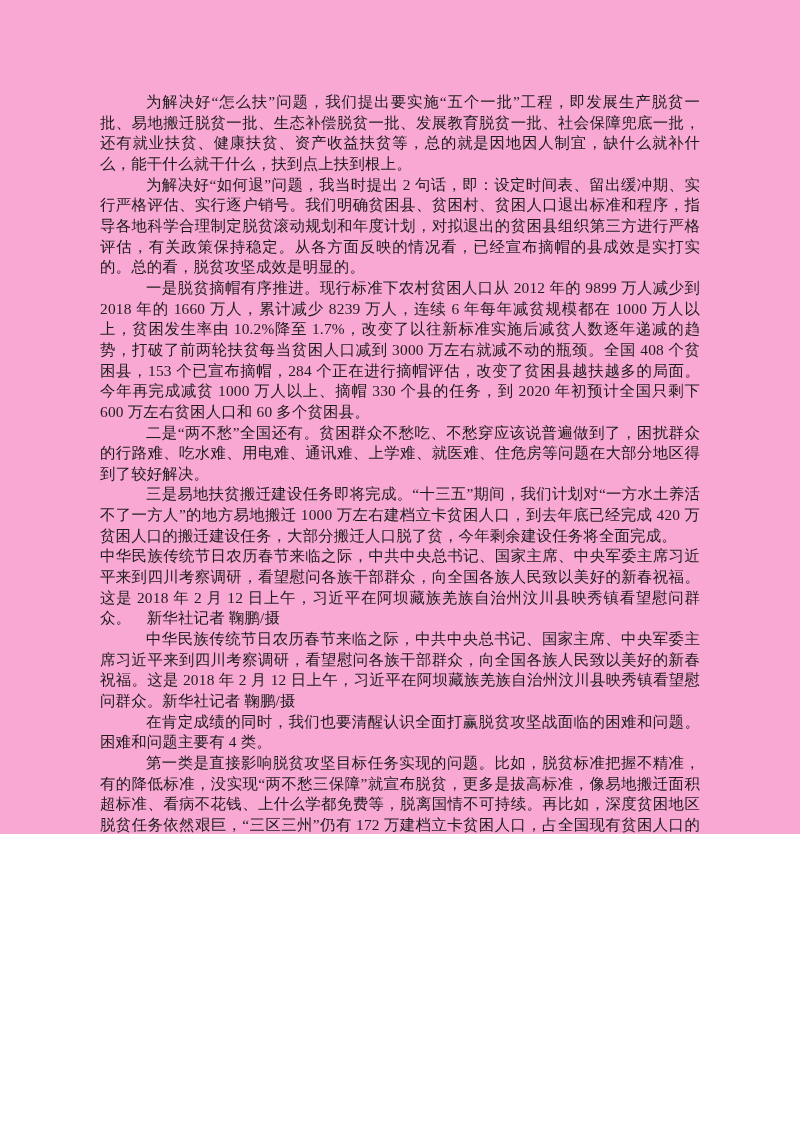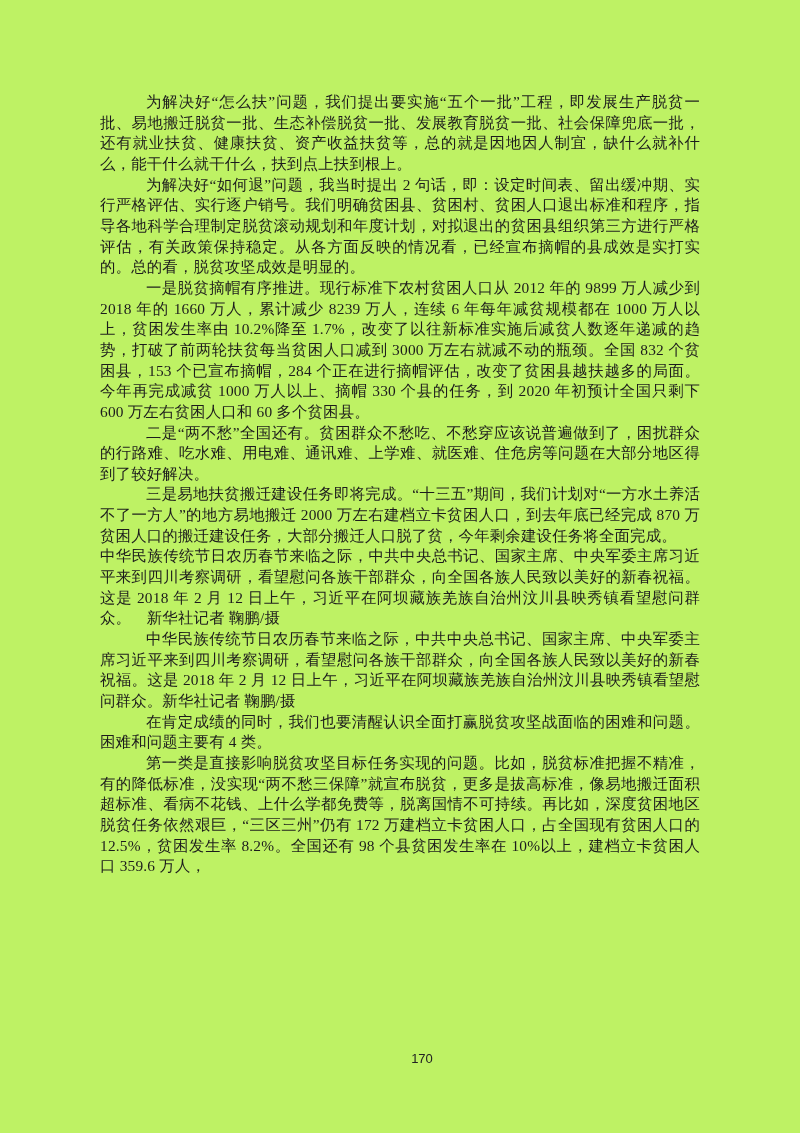--- a/index.html
+++ b/index.html
@@ -3,22 +3,22 @@
 <meta charset="utf-8">
 <style>
   html, body {
     margin: 0;
     padding: 0;
     background: #ffffff;
   }
   .page {
     position: relative;
     width: 800px;
-    height: 1133px;
-    background: #bef264;
+    height: 834px;
+    background: #f9a8d4;
     overflow: hidden;
     font-family: "Liberation Serif", "DejaVu Serif", serif;
     color: #1c1c1c;
   }
   .text-block {
     position: absolute;
     left: 100px;
     top: 92px;
     width: 600px;
     font-size: 15.4px;
@@ -45,22 +45,22 @@
     padding-left: 22px;
   }
 </style>
 </head>
 <body>
 
 <main class="page">
   <section class="text-block">
     <p class="indent">为解决好“怎么扶”问题，我们提出要实施“五个一批”工程，即发展生产脱贫一批、易地搬迁脱贫一批、生态补偿脱贫一批、发展教育脱贫一批、社会保障兜底一批，还有就业扶贫、健康扶贫、资产收益扶贫等，总的就是因地因人制宜，缺什么就补什么，能干什么就干什么，扶到点上扶到根上。</p>
     <p class="indent">为解决好“如何退”问题，我当时提出 2 句话，即：设定时间表、留出缓冲期、实行严格评估、实行逐户销号。我们明确贫困县、贫困村、贫困人口退出标准和程序，指导各地科学合理制定脱贫滚动规划和年度计划，对拟退出的贫困县组织第三方进行严格评估，有关政策保持稳定。从各方面反映的情况看，已经宣布摘帽的县成效是实打实的。总的看，脱贫攻坚成效是明显的。</p>
-    <p class="indent">一是脱贫摘帽有序推进。现行标准下农村贫困人口从 2012 年的 9899 万人减少到 2018 年的 1660 万人，累计减少 8239 万人，连续 6 年每年减贫规模都在 1000 万人以上，贫困发生率由 10.2%降至 1.7%，改变了以往新标准实施后减贫人数逐年递减的趋势，打破了前两轮扶贫每当贫困人口减到 3000 万左右就减不动的瓶颈。全国 832 个贫困县，153 个已宣布摘帽，284 个正在进行摘帽评估，改变了贫困县越扶越多的局面。今年再完成减贫 1000 万人以上、摘帽 330 个县的任务，到 2020 年初预计全国只剩下 600 万左右贫困人口和 60 多个贫困县。</p>
+    <p class="indent">一是脱贫摘帽有序推进。现行标准下农村贫困人口从 2012 年的 9899 万人减少到 2018 年的 1660 万人，累计减少 8239 万人，连续 6 年每年减贫规模都在 1000 万人以上，贫困发生率由 10.2%降至 1.7%，改变了以往新标准实施后减贫人数逐年递减的趋势，打破了前两轮扶贫每当贫困人口减到 3000 万左右就减不动的瓶颈。全国 408 个贫困县，153 个已宣布摘帽，284 个正在进行摘帽评估，改变了贫困县越扶越多的局面。今年再完成减贫 1000 万人以上、摘帽 330 个县的任务，到 2020 年初预计全国只剩下 600 万左右贫困人口和 60 多个贫困县。</p>
     <p class="indent">二是“两不愁”全国还有。贫困群众不愁吃、不愁穿应该说普遍做到了，困扰群众的行路难、吃水难、用电难、通讯难、上学难、就医难、住危房等问题在大部分地区得到了较好解决。</p>
-    <p class="indent">三是易地扶贫搬迁建设任务即将完成。“十三五”期间，我们计划对“一方水土养活不了一方人”的地方易地搬迁 2000 万左右建档立卡贫困人口，到去年底已经完成 870 万贫困人口的搬迁建设任务，大部分搬迁人口脱了贫，今年剩余建设任务将全面完成。</p>
+    <p class="indent">三是易地扶贫搬迁建设任务即将完成。“十三五”期间，我们计划对“一方水土养活不了一方人”的地方易地搬迁 1000 万左右建档立卡贫困人口，到去年底已经完成 420 万贫困人口的搬迁建设任务，大部分搬迁人口脱了贫，今年剩余建设任务将全面完成。</p>
     <p>中华民族传统节日农历春节来临之际，中共中央总书记、国家主席、中央军委主席习近平来到四川考察调研，看望慰问各族干部群众，向全国各族人民致以美好的新春祝福。这是 2018 年 2 月 12 日上午，习近平在阿坝藏族羌族自治州汶川县映秀镇看望慰问群众。　新华社记者 鞠鹏/摄</p>
     <p class="indent">中华民族传统节日农历春节来临之际，中共中央总书记、国家主席、中央军委主席习近平来到四川考察调研，看望慰问各族干部群众，向全国各族人民致以美好的新春祝福。这是 2018 年 2 月 12 日上午，习近平在阿坝藏族羌族自治州汶川县映秀镇看望慰问群众。新华社记者 鞠鹏/摄</p>
     <p class="indent">在肯定成绩的同时，我们也要清醒认识全面打赢脱贫攻坚战面临的困难和问题。困难和问题主要有 4 类。</p>
     <p class="indent">第一类是直接影响脱贫攻坚目标任务实现的问题。比如，脱贫标准把握不精准，有的降低标准，没实现“两不愁三保障”就宣布脱贫，更多是拔高标准，像易地搬迁面积超标准、看病不花钱、上什么学都免费等，脱离国情不可持续。再比如，深度贫困地区脱贫任务依然艰巨，“三区三州”仍有 172 万建档立卡贫困人口，占全国现有贫困人口的 12.5%，贫困发生率 8.2%。全国还有 98 个县贫困发生率在 10%以上，建档立卡贫困人口 359.6 万人，</p>
   </section>
   <div class="page-number">170</div>
 </main>
 
 </body></html>

